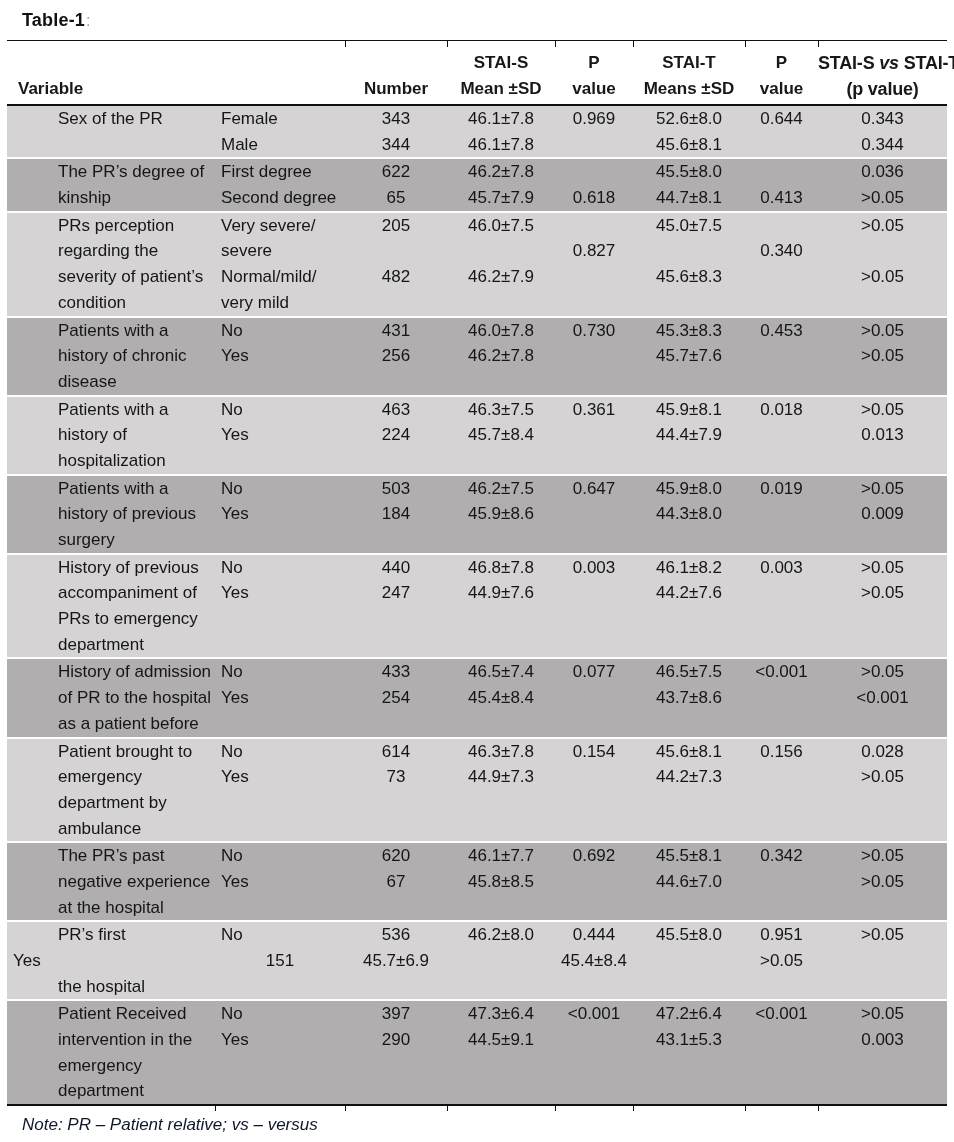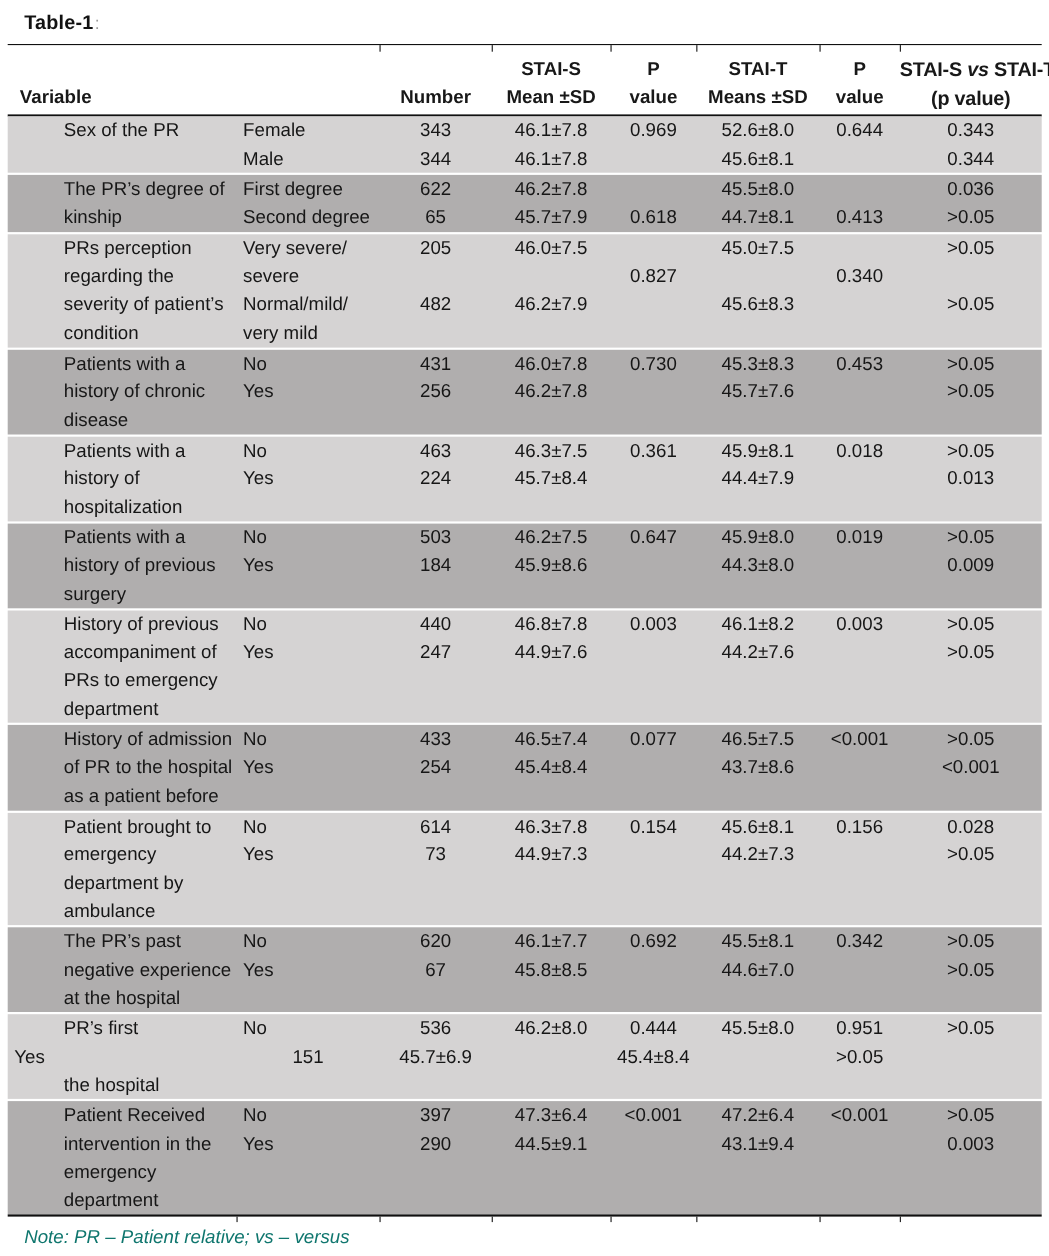--- a/index.html
+++ b/index.html
@@ -106,21 +106,21 @@
       linear-gradient(#101010,#101010);
     background-position: 208px 0, 338px 0, 440px 0, 548px 0, 626px 0, 738px 0, 811px 0;
     background-size: 1px 5px;
     background-repeat: no-repeat;
   }
   .note {
     margin-left: 22px;
     margin-top: 2px;
     font-size: 17px;
     font-style: italic;
-    color: #0f766e;
+    color: #0f172a;
   }
 </style>
 </head>
 <body>
 
 <div class="page">
 
   <div class="title-row">
     <span class="title">Table-1</span><span class="title-colon">:</span>
   </div>
@@ -534,21 +534,21 @@
             <div class="cell c6">47.2±6.4</div>
             <div class="cell c7">&lt;0.001</div>
             <div class="cell c8">&gt;0.05</div>
           </div>
           <div class="row">
             <div class="cell c1">intervention in the</div>
             <div class="cell c2">Yes</div>
             <div class="cell c3">290</div>
             <div class="cell c4">44.5±9.1</div>
             <div class="cell c5"></div>
-            <div class="cell c6">43.1±9.4</div>
+            <div class="cell c6">43.1±5.3</div>
             <div class="cell c7"></div>
             <div class="cell c8">0.003</div>
           </div>
           <div class="row">
             <div class="cell c1">emergency</div>
             <div class="cell c2"></div>
             <div class="cell c3"></div>
             <div class="cell c4"></div>
             <div class="cell c5"></div>
             <div class="cell c6"></div>

